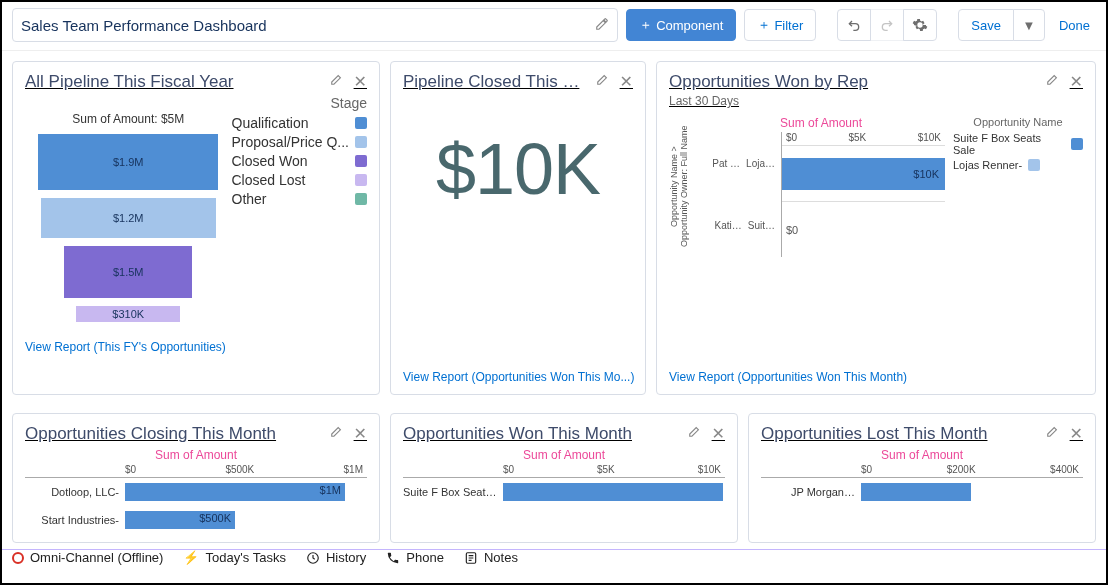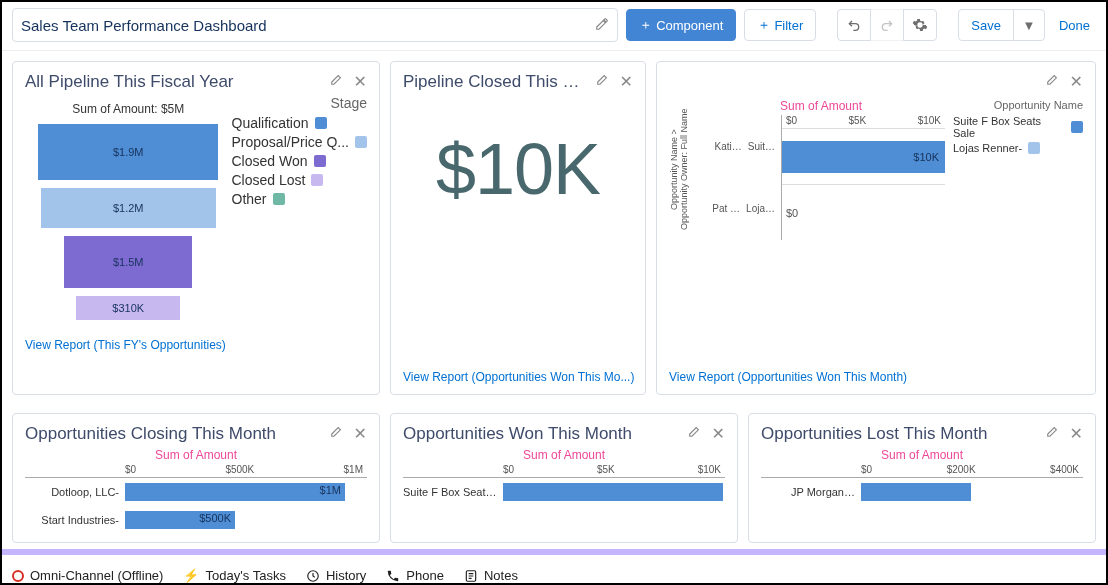--- a/index.html
+++ b/index.html
@@ -16,62 +16,62 @@
 .btn-group { display: flex; }
 .btn-group .btn { border-radius: 0; margin-left: -1px; }
 .btn-group .btn:first-child { border-top-left-radius: 4px; border-bottom-left-radius: 4px; margin-left: 13px; }
 .btn-group .btn:last-child { border-top-right-radius: 4px; border-bottom-right-radius: 4px; }
 .done-link { color: #0070d2; font-size: 13px; padding: 0 6px; cursor: pointer; }
 
 .grid { display: grid; grid-template-columns: 368px 256px 440px; gap: 10px; padding: 10px; }
 .row2 { display: grid; grid-template-columns: 368px 348px 348px; gap: 10px; padding: 8px 10px; }
 
 .card { border: 1px solid #d8dde6; border-radius: 4px; background: #fff; padding: 10px 12px; position: relative; }
-.card-h { display: flex; align-items: flex-start; }
+.card-h { display: flex; align-items: flex-start; text-decoration: underline; }
 .card-title { font-size: 17px; color: #3e4b6a; font-weight: 400; }
 .card-sub { font-size: 12px; color: #666; margin-top: 2px; }
 .card-actions { margin-left: auto; display: flex; gap: 10px; color: #888; }
 .card-actions span { cursor: pointer; }
 .view-report { color: #0070d2; font-size: 12px; margin-top: 10px; display: inline-block; cursor: pointer; }
 
 
 .funnel-wrap { display: flex; }
 .funnel-area { flex: 1; text-align: center; }
-.funnel-label { font-size: 12px; color: #333; margin-bottom: 8px; margin-top: 10px; }
+.funnel-label { font-size: 12px; color: #333; margin-bottom: 8px; margin-top: 20px; }
 .funnel { width: 180px; margin: 0 auto; }
 .fseg { margin: 8px auto; display: flex; align-items: center; justify-content: center; font-size: 11px; color: #16325c; }
 .legend { font-size: 14px; color: #333; margin-top: 3px; }
 .legend-title { color: #666; text-align: right; margin-bottom: 4px; }
-.legend-item { display: flex; align-items: center; justify-content: flex-start; gap: 6px; margin-bottom: 3px; }
+.legend-item { display: flex; align-items: center; justify-content: space-between; gap: 6px; margin-bottom: 3px; }
 .sw { width: 12px; height: 12px; border-radius: 2px; }
 
 .big-metric { font-size: 72px; color: #49686d; font-weight: 400; text-align: center; padding: 36px 0 16px 0; letter-spacing: -1px; }
 
 
 .hbar-area { position: relative; margin-top: 4px; }
 .hbar-title { text-align: center; font-size: 12px; color: #ec4899; margin-bottom: 2px; }
 .hbar-axis { display: flex; justify-content: space-between; font-size: 10px; color: #555; padding: 0 4px 2px 100px; border-bottom: 1px solid #aaa; }
 .hbar-row { display: flex; align-items: center; font-size: 11px; color: #333; height: 28px; }
 .hbar-row .rowlab { width: 100px; text-align: right; padding-right: 6px; white-space: nowrap; overflow: hidden; text-overflow: ellipsis; }
 .hbar-row .bar { background: #4f8ed4; height: 18px; position: relative; }
 .hbar-row .barlab { position: absolute; right: 4px; top: 1px; color: #16325c; font-size: 11px; }
 
 .opp-legend { font-size: 11px; color: #333; }
-.opp-legend .legend-title { text-align: right; }
+.opp-legend .legend-title { text-align: center; }
 .opp-legend .legend-item { justify-content: flex-start; }
 .opp-cols { display: flex; font-size: 10px; color: #555; }
 .opp-ycol { width: 84px; display: flex; flex-direction: column; justify-content: space-around; align-items: flex-end; padding-right: 6px; font-size: 10px; }
 .opp-ycol .ytick { height: 56px; display: flex; align-items: center; }
 .opp-track { flex: 1; border-left: 1px solid #aaa; }
 .opp-axis { display: flex; justify-content: space-between; padding: 0 4px 2px 4px; }
 .opp-barrow { height: 56px; display: flex; align-items: center; border-top: 1px solid #ddd; position: relative; }
 .opp-bar { background: #4f8ed4; height: 32px; display: flex; align-items: center; justify-content: flex-end; padding-right: 6px; color: #16325c; font-size: 11px; }
 .opp-yaxis-label { writing-mode: vertical-rl; transform: rotate(180deg); font-size: 9px; color: #555; text-align: center; }
 
-.footer { position: absolute; bottom: 0; left: 0; right: 0; height: 34px; background: #fff; border-top: 6px solid #c4b5fd; display: flex; align-items: flex-end; padding: 0 10px; gap: 20px; font-size: 13px; color: #222; }
+.footer { position: absolute; bottom: 0; left: 0; right: 0; height: 34px; background: #fff; border-top: 1px solid #c4b5fd; display: flex; align-items: flex-start; padding: 0 10px; gap: 20px; font-size: 13px; color: #222; }
 .footer .fitem { display: flex; align-items: center; gap: 6px; cursor: pointer; }
 .footer .ring { width: 12px; height: 12px; border: 2px solid #d93025; border-radius: 50%; }
 
 .pen-icon, .x-icon { width: 14px; height: 14px; display: inline-block; }
 svg { display: block; }
 </style>
 </head>
 <body>
 
 <div class="topbar">
@@ -138,21 +138,21 @@
         <span>✕</span>
       </div>
     </div>
     <div class="funnel-wrap">
       <div class="funnel-area">
         <div class="funnel-label">Sum of Amount: $5M</div>
         <div class="funnel" id="funnel">
             <div class="fseg" style="background: rgb(79, 142, 212); width: 180px; height: 56px;">$1.9M</div>
             <div class="fseg" style="background: rgb(163, 196, 234); width: 175px; height: 40px;">$1.2M</div>
             <div class="fseg" style="background: rgb(126, 107, 209); width: 128px; height: 52px;">$1.5M</div>
-            <div class="fseg" style="background: rgb(200, 184, 240); width: 104px; height: 24px;">$310K</div>
+            <div class="fseg" style="background: rgb(200, 184, 240); width: 104px; height: 16px;">$310K</div>
           </div>
       </div>
       <div class="legend" id="funnel-legend">
         <div class="legend-title">Stage</div>
       <div class="legend-item">
             <span>Qualification</span>
             <span class="sw" style="background:#4f8ed4"></span>
           </div>
           <div class="legend-item">
             <span>Proposal/Price Q...</span>
@@ -184,48 +184,52 @@
             </svg></span>
         <span>✕</span>
       </div>
     </div>
     <div class="big-metric">$10K</div>
     <a class="view-report" style="position:absolute;bottom:10px">View Report (Opportunities Won This Mo...)</a>
   </div>
 
   <div class="card" style="height:334px">
     <div class="card-h">
+      <div>
+        <div class="card-title">Opportunities Won by Rep</div>
+        <div class="card-sub">Last 30 Days</div>
+      </div>
       <div class="card-actions">
         <span><svg class="pen-icon" viewBox="0 0 24 24" fill="none" stroke="currentColor" stroke-width="2">
               <path d="M3 17.25V21h3.75L17.81 9.94l-3.75-3.75L3 17.25z"></path>
             </svg></span>
         <span>✕</span>
       </div>
     </div>
 
     <div style="display:flex;gap:8px;margin-top:8px">
       <div style="display:flex">
         <div class="opp-yaxis-label">Opportunity Name &gt;</div>
         <div class="opp-yaxis-label">Opportunity Owner: Full Name</div>
       </div>
       <div style="flex:1">
         <div class="hbar-title">Sum of Amount</div>
         <div class="opp-cols">
           <div class="opp-ycol" id="rep-ylabels">
               <div class="ytick" style="display: flex; align-items: center;">
                 <div style="text-align:right">
+                  <div>Pat …</div>
+                </div>
+                <div style="margin-left:6px">Loja…</div>
+              </div>
+              <div class="ytick" style="display: flex; align-items: center;">
+                <div style="text-align:right">
                   <div>Kati…</div>
                 </div>
                 <div style="margin-left:6px">Suit…</div>
-              </div>
-              <div class="ytick" style="display: flex; align-items: center;">
-                <div style="text-align:right">
-                  <div>Pat …</div>
-                </div>
-                <div style="margin-left:6px">Loja…</div>
               </div>
             </div>
           <div class="opp-track">
             <div class="opp-axis" id="rep-ticks">
                 <span>$0</span>
                 <span>$5K</span>
                 <span>$10K</span>
               </div>
             <div id="rep-bars">
                 <div class="opp-barrow">

